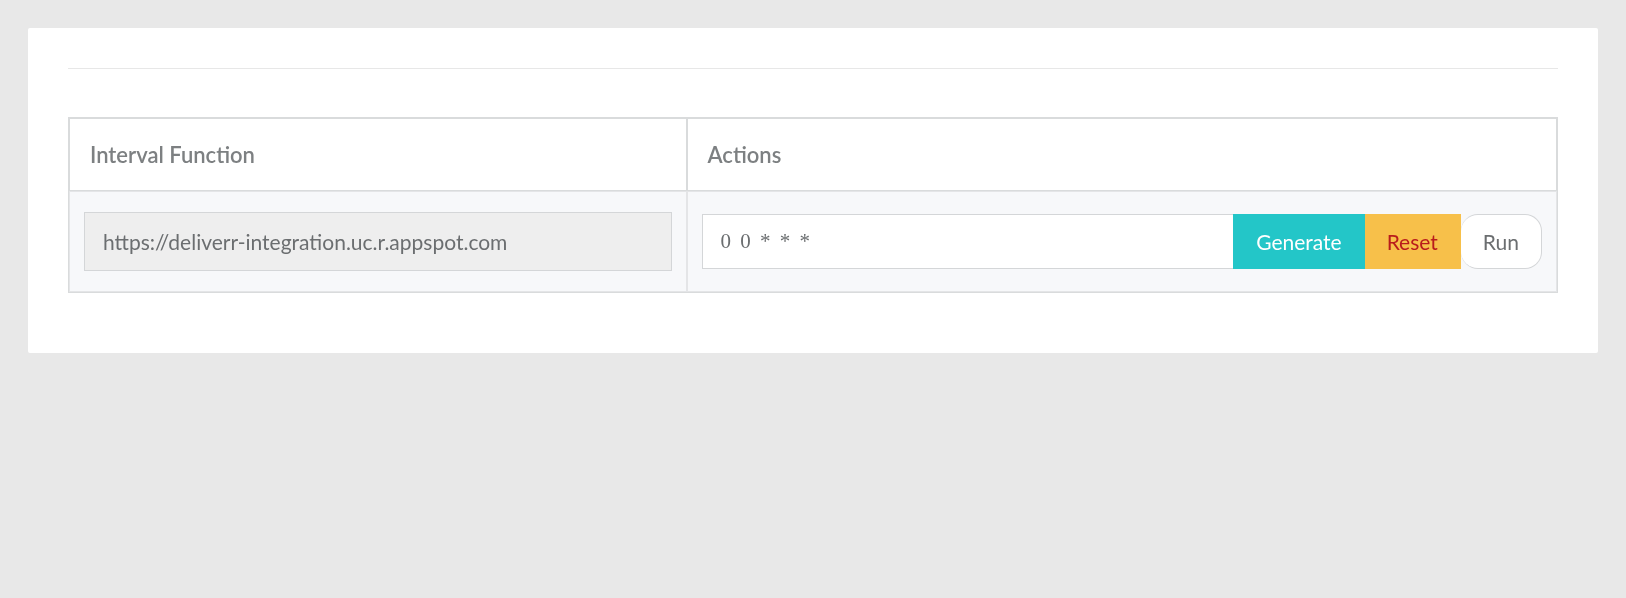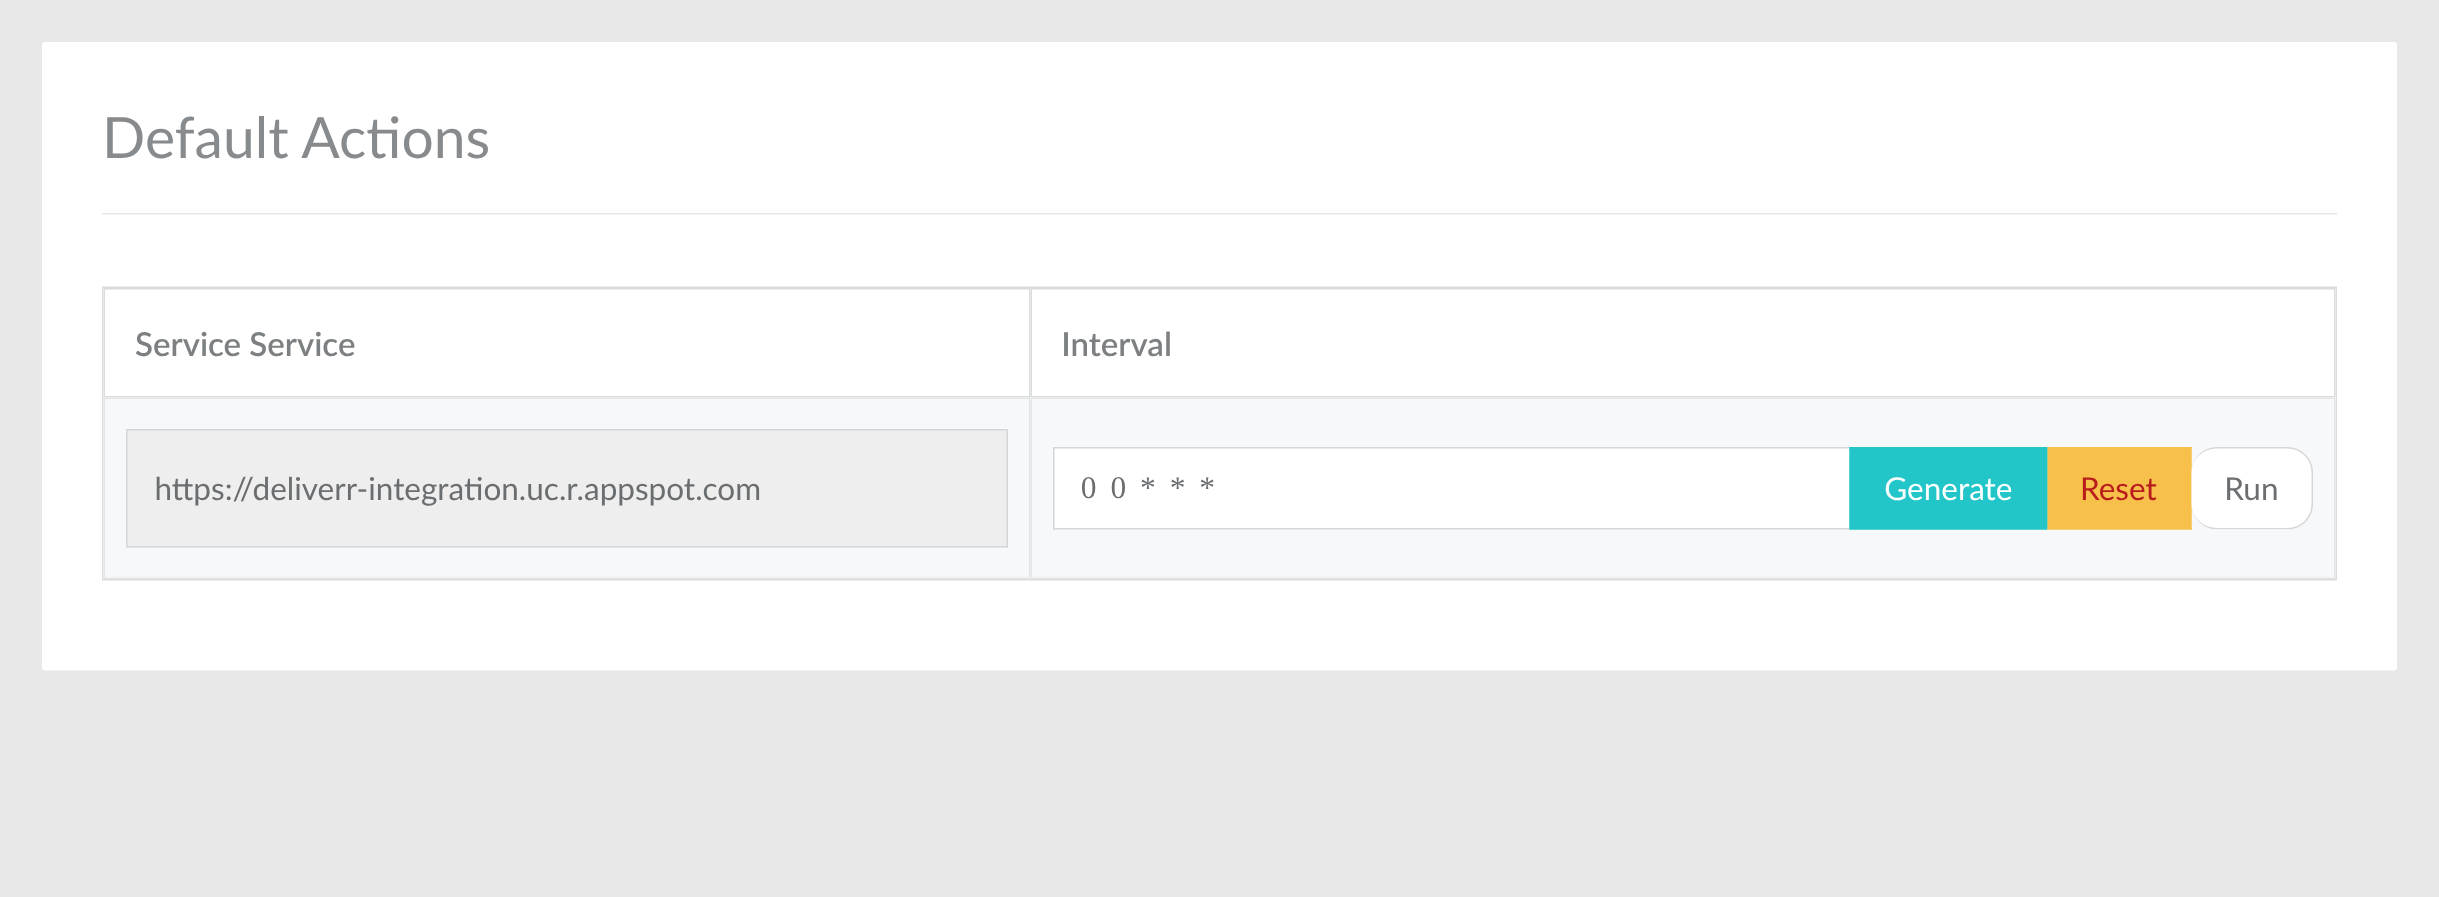--- a/index.html
+++ b/index.html
@@ -50,21 +50,21 @@
     .table td {
       background-color: #f7f8fa;
       border: 1px solid #e4e5e7;
       padding: 20px 14px;
       vertical-align: middle;
     }
     .service-input {
       width: 100%;
       background-color: #eeeeee;
       border: 1px solid #d4d6d8;
-      padding: 26px 18px;
+      padding: 16px 18px;
       font-size: 21px;
       color: #6b6e70;
       font-family: inherit;
     }
     .interval-wrap {
       display: flex;
       align-items: stretch;
       gap: 0;
     }
     .interval-input {
@@ -101,27 +101,26 @@
       background-color: #ffffff;
       color: #6b6e70;
       border-left: none;
       border-radius: 17px;
     }
   </style>
 </head>
 <body>
 
 <div class="panel">
-  <h1 class="panel-title">Default Actions</h1>
   <hr class="divider">
   <table class="table">
     <thead>
       <tr>
-        <th>Service Service</th>
-        <th>Interval</th>
+        <th>Interval Function</th>
+        <th>Actions</th>
       </tr>
     </thead>
     <tbody>
       <tr>
         <td>
           <input type="text" class="service-input" readonly="" value="https://deliverr-integration.uc.r.appspot.com" style="">
         </td>
         <td>
           <div class="interval-wrap">
             <input type="text" class="interval-input" value="0 0 * * *" style="">

